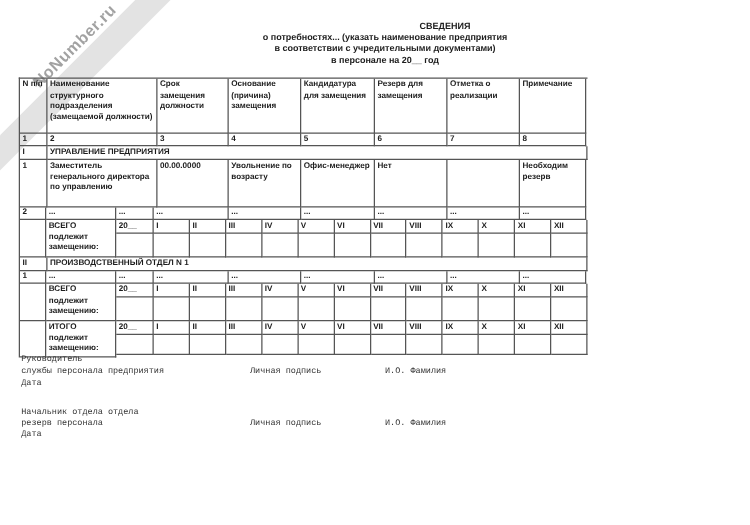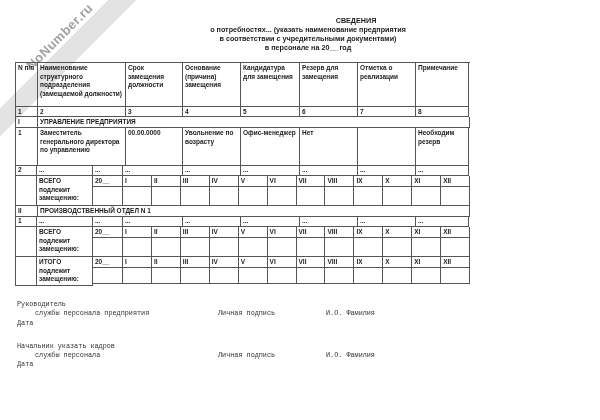--- a/index.html
+++ b/index.html
@@ -34,24 +34,24 @@
   .row-data .cell{height:38px;}
   .row-dots .cell{height:10px;line-height:6px;}
   .subgrid{flex:1;display:flex;flex-direction:column;}
   .subrow{display:flex;}
   .subrow .cell{height:11px;}
   .subrow.sub2 .cell{height:19px;}
   .row-grand .subrow.sub2 .cell{height:16px;}
   .mrep{flex:1;display:flex;}
   .mcell{flex:1;}
   
-  .footer{position:absolute;left:17px;top:300px;width:560px;z-index:1;
+  .footer{position:absolute;left:17px;top:284px;width:560px;z-index:1;
           font-family:"Liberation Mono",monospace;font-size:6.8px;line-height:9.3px;color:#333;}
   .sig-block{margin-bottom:14px;}
-  .sig-line{display:flex;margin-left:18px;}
+  .sig-line{display:flex;}
   .sig-left{width:183px;}
   .sig-mid{width:108px;font-family:Liberation Mono, monospace;}
 </style>
 </head>
 <body>
 
 <div class="page">
 
   <div class="watermark">
     <div class="wm-text">NoNumber.ru</div>
@@ -271,23 +271,23 @@
       <div>Руководитель</div>
       <div class="sig-line">
         <span class="sig-left">службы персонала предприятия</span>
         <span class="sig-mid">Личная подпись</span>
         <span>И.О. Фамилия</span>
       </div>
       <div>Дата</div>
     </div>
 
     <div class="sig-block">
-      <div>Начальник указать кадров</div>
+      <div>Начальник отдела отдела</div>
       <div class="sig-line">
-        <span class="sig-left">службы персонала</span>
+        <span class="sig-left">резерв персонала</span>
         <span class="sig-mid">Личная подпись</span>
         <span>И.О. Фамилия</span>
       </div>
       <div>Дата</div>
     </div>
 
   </div>
 
 </div>
 

